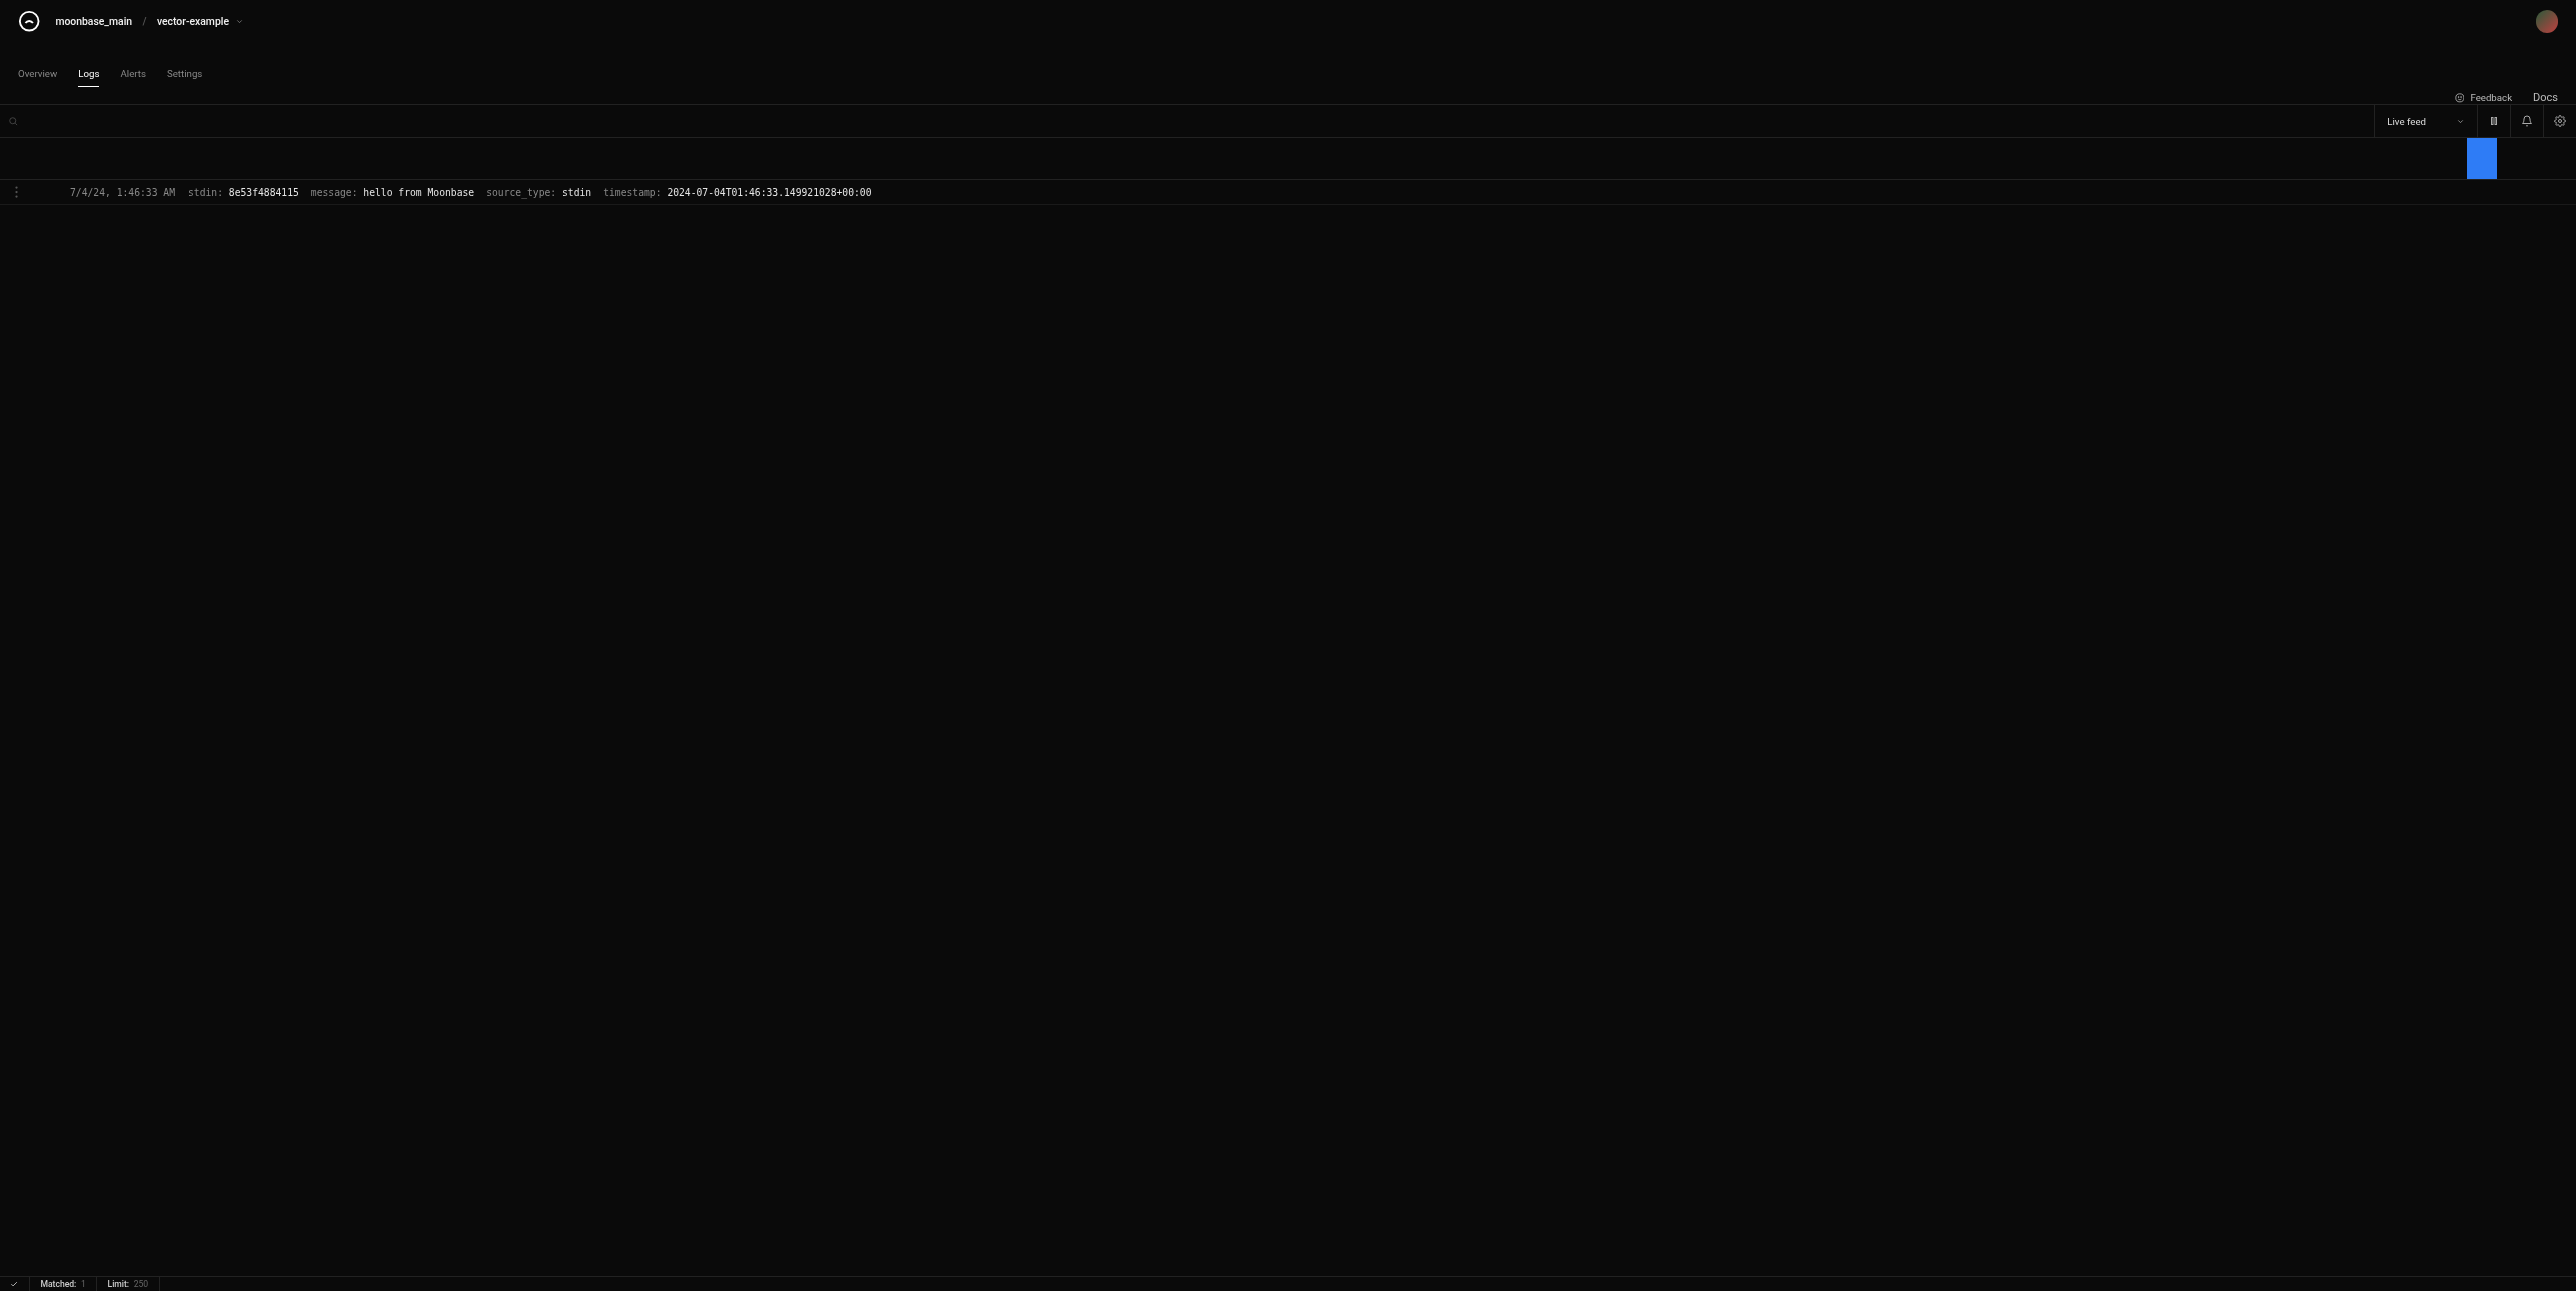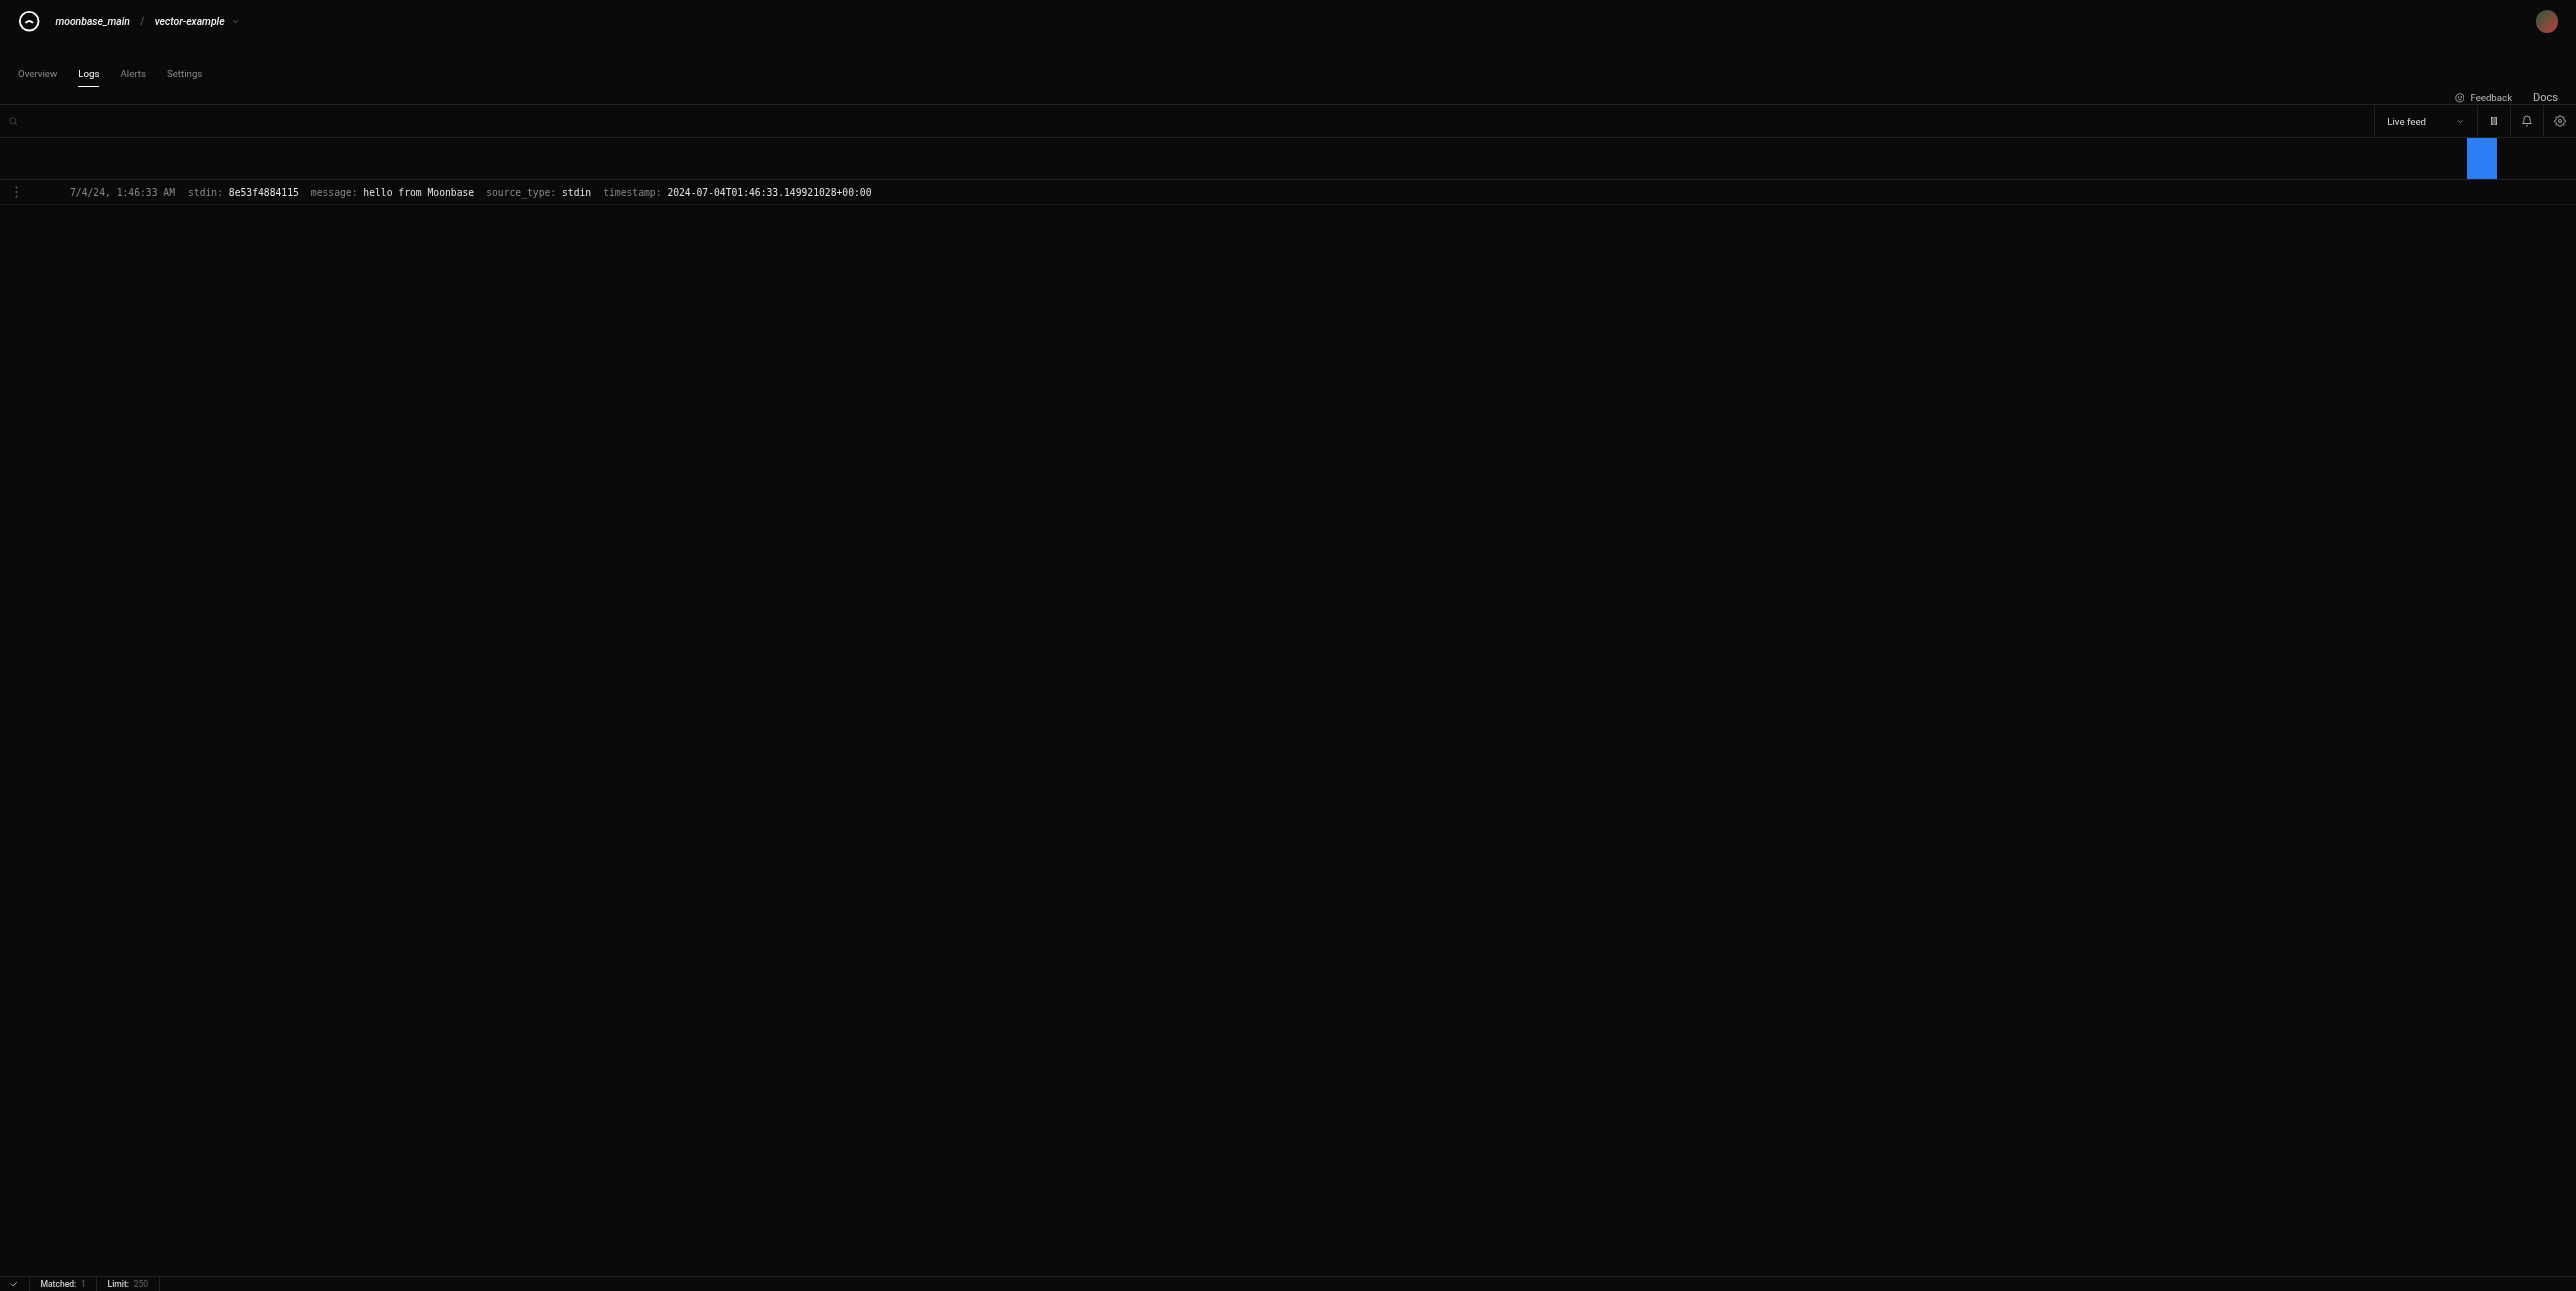--- a/index.html
+++ b/index.html
@@ -44,21 +44,20 @@
       color: #f0f0f0;
     }
     .breadcrumb-sep {
       color: #555;
     }
     .breadcrumb-item {
       display: flex;
       align-items: center;
       gap: 6px;
       cursor: pointer;
-      font-style: italic;
     }
     .chevron-down {
       width: 9px;
       height: 9px;
     }
     .avatar {
       width: 22.4px;
       height: 22.4px;
       border-radius: 50%;
       background: linear-gradient(135deg, #2a5a3a, #c04040);

